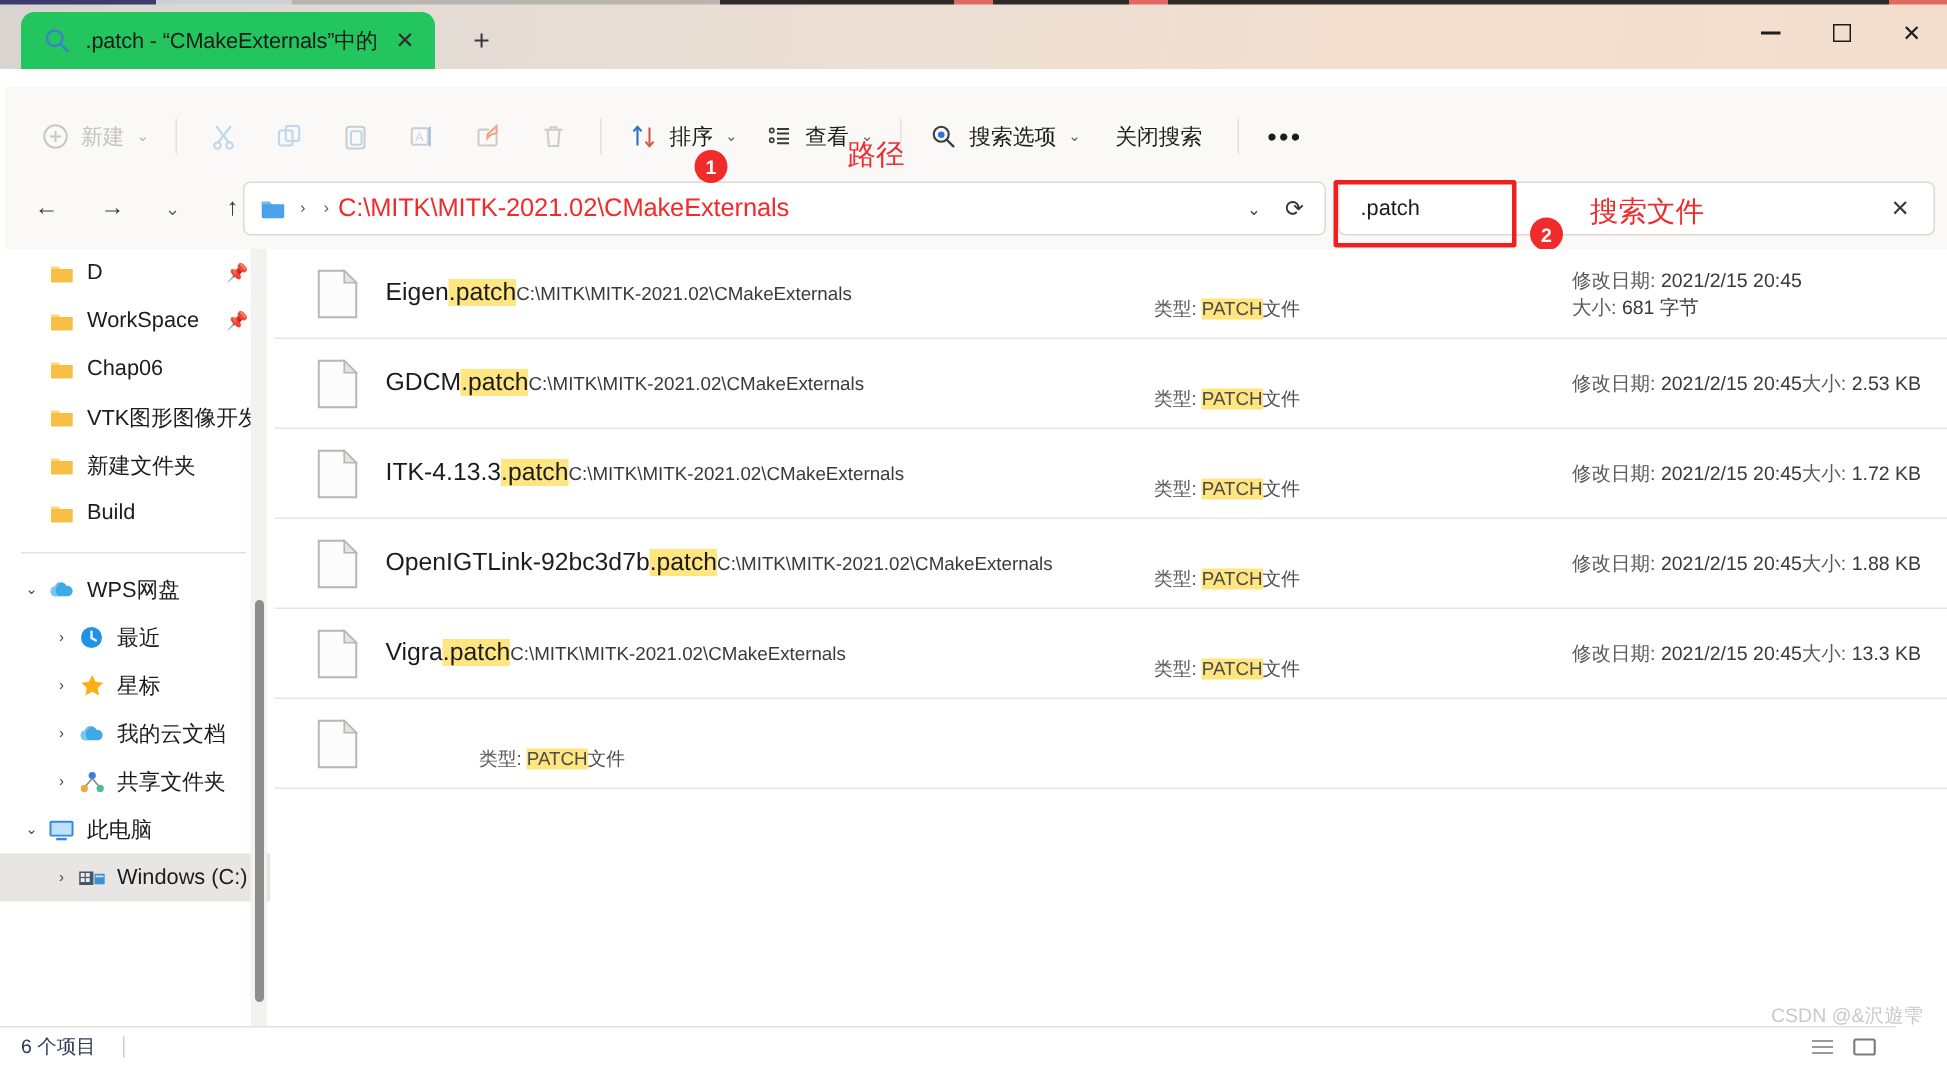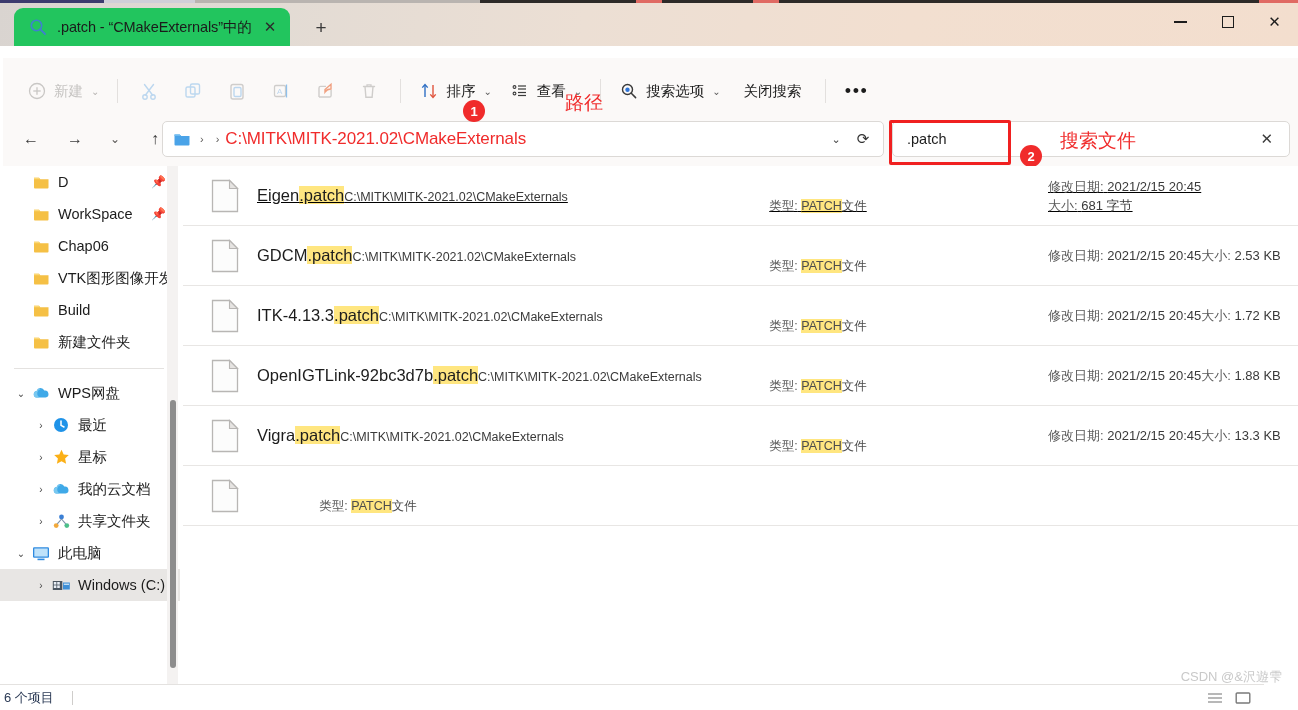--- a/index.html
+++ b/index.html
@@ -223,21 +223,21 @@
     width: 1115px; height: 520px;
     background: #ffffff;
   }
   .frow {
     position: relative;
     height: 60px;
     border-bottom: 1px solid #e8e6e4;
     display: flex; align-items: center;
     padding-left: 24px;
   }
-  .frow:first-child { border-top: none; text-decoration: underline; }
+  .frow:first-child { border-top: none; }
   .fileicon { width: 36px; flex: 0 0 36px; display: flex; align-items: center; justify-content: center; }
   .fmain { flex: 0 0 auto; width: 450px; padding-left: 14px; }
   .fname {
     font-size: 16.5px; color: #1c1c1c;
     line-height: 21px; white-space: nowrap;
   }
   .fpath {
     font-size: 12.5px; color: #3a3a3a;
     line-height: 18px; white-space: nowrap; margin-top: 1px;
   }
@@ -257,21 +257,21 @@
   .hl { background: #ffe680; }
   .mono-label { color: #5a5a5a; }
 
   
   .statusbar {
     position: absolute; left: 0; bottom: 0;
     width: 1264px; height: 26px;
     background: #ffffff;
     border-top: 1px solid #e4e2e0;
     display: flex; align-items: center;
-    padding-left: 4px;
+    padding-left: 14px;
   }
   .status-text { font-size: 13px; color: #2b3a55; }
   .status-sep { width: 1px; height: 14px; background: #cfcdcb; margin-left: 18px; }
   .viewicons { margin-left: auto; display: flex; align-items: center; gap: 10px; padding-right: 12px; }
   .vi { width: 18px; height: 16px; display: flex; align-items: center; justify-content: center; }
 
   .watermark {
     position: absolute; right: 16px; bottom: 24px;
     font-size: 13px; color: #c9c9c9;
     white-space: nowrap;
@@ -517,31 +517,31 @@
           <span class="side-label">VTK图形图像开发</span>
         </div>
         <div class="side-item">
           <span class="side-chev"></span>
           <span class="side-ico">
             <svg width="17" height="15" viewBox="0 0 17 15">
               <path d="M1 2.8 h5 l1.3 1.5 h8.2 v8.2 a0.9 0.9 0 0 1 -0.9 0.9 h-12.7 a0.9 0.9 0 0 1 -0.9 -0.9 Z" fill="#f5c045"></path>
               <path d="M1 2.8 h5 l1.3 1.5 h-6.3 Z" fill="#fcd876"></path>
             </svg>
           </span>
-          <span class="side-label">Build</span>
+          <span class="side-label">新建文件夹</span>
         </div>
         <div class="side-item">
           <span class="side-chev"></span>
           <span class="side-ico">
             <svg width="17" height="15" viewBox="0 0 17 15">
               <path d="M1 2.8 h5 l1.3 1.5 h8.2 v8.2 a0.9 0.9 0 0 1 -0.9 0.9 h-12.7 a0.9 0.9 0 0 1 -0.9 -0.9 Z" fill="#f5c045"></path>
               <path d="M1 2.8 h5 l1.3 1.5 h-6.3 Z" fill="#fcd876"></path>
             </svg>
           </span>
-          <span class="side-label">新建文件夹</span>
+          <span class="side-label">Build</span>
         </div>
       </div>
     <div class="side-divider"></div>
     <div id="tree-items">
         <div class="side-item" style="padding-left: 12px;">
           <span class="side-chev">⌄</span>
           <span class="side-ico">
             <svg width="18" height="14" viewBox="0 0 18 14">
               <path d="M4.4 11.5 a3.3 3.3 0 0 1 0.2 -6.5 a4.1 4.1 0 0 1 7.7 -0.4 a3.4 3.4 0 0 1 1.3 6.9 Z" fill="#3fa9e8"></path>
               <path d="M4.4 11.5 a3.3 3.3 0 0 1 0.2 -6.5 a4.1 4.1 0 0 1 4.2 -2.1 a4.8 4.8 0 0 0 -1.6 8.6 Z" fill="#79c8f0"></path>

